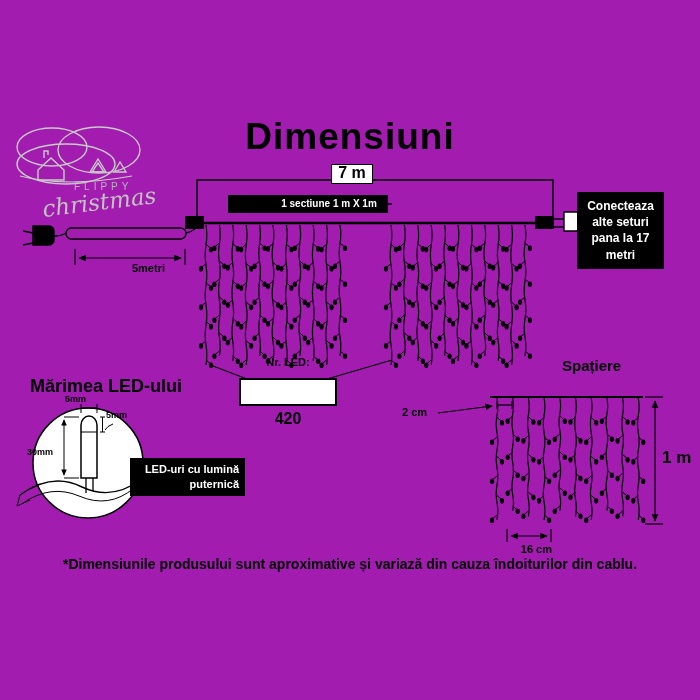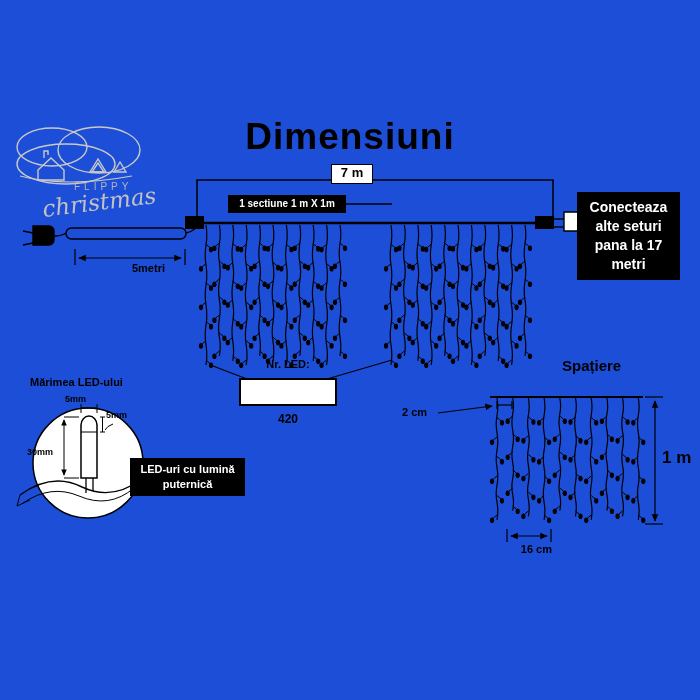--- a/index.html
+++ b/index.html
@@ -1,19 +1,19 @@
 <!DOCTYPE html>
 <html><head>
 <meta charset="utf-8">
 <style>
   html,body{margin:0;padding:0;background:#fff;}
-  #stage{position:relative;width:700px;height:700px;background:#1d4ed8;overflow:hidden;
+  #stage{position:relative;width:700px;height:700px;background:#a21caf;overflow:hidden;
          font-family:"Liberation Sans",sans-serif;color:#000;}
   .abs{position:absolute;}
-  .blackbox{background:#000;color:#fff;font-weight:bold;text-align:center;}
+  .blackbox{background:#000;color:#fff;font-weight:bold;text-align:center;padding-left:42px;}
   .dim{font-weight:bold;}
   svg{display:block;}
 </style>
 </head>
 <body>
 
 <div id="stage">
 
   <svg id="art" class="abs" width="700" height="700" style="left:0;top:0" xmlns="http://www.w3.org/2000/svg">
     <defs>
@@ -575,37 +575,38 @@
       <line x1="64" y1="417" x2="79" y2="417"></line>
       <line x1="64" y1="478" x2="79" y2="478"></line>
     </g>
   </svg>
 
   <div class="abs" style="left:0;right:0;top:116px;text-align:center;font-size:37px;font-weight:bold;letter-spacing:1px;">Dimensiuni</div>
 
   <div class="abs" style="left:74px;top:181px;font-size:10px;font-weight:normal;letter-spacing:4px;color:#b5b5b5;">FLIPPY</div>
   <div class="abs" style="left:42px;top:189px;font-size:23px;font-style:italic;font-family:'DejaVu Serif',serif;color:#c2c2c2;transform:rotate(-7deg);">christmas</div>
 
-  <div class="abs dim" style="left:331px;top:164px;width:40px;height:18px;line-height:15px;border:1.5px solid #000;background:#fff;text-align:center;font-size:13px;">7 m</div>
+  <div class="abs dim" style="left:331px;top:164px;width:40px;height:18px;line-height:15px;border:1.5px solid #000;background:#fff;text-align:center;font-size:16px;">7 m</div>
 
   <div class="abs blackbox" style="left:228px;top:195px;width:118px;height:18px;line-height:18px;font-size:10px;">1 sectiune 1 m X 1m</div>
 
-  <div class="abs blackbox" style="left:577px;top:192px;width:87px;min-height:48px;padding:6px 8px;font-size:14px;line-height:1.35;">Conecteaza alte seturi pana la 17 metri</div>
+  <div class="abs blackbox" style="left:577px;top:192px;width:87px;min-height:48px;padding:6px 0;font-size:12px;line-height:1.35;">Conecteaza alte seturi pana la 17 metri</div>
 
   <div class="abs dim" style="left:95px;top:262px;width:70px;text-align:right;font-size:11px;">5metri</div>
 
   <div class="abs" style="left:239px;top:378px;width:94px;height:24px;border:2px solid #000;background:#fff;display:flex;align-items:center;justify-content:center;gap:7px;flex-direction:column;">
     <span style="font-size:11px;font-weight:bold;">Nr. LED:</span>
-    <span style="font-size:12px;font-weight:bold;margin-top:35px;">420</span>
+    <span style="font-size:16px;font-weight:bold;margin-top:35px;">420</span>
   </div>
 
-  <div class="abs dim" style="left:30px;top:376px;font-size:11px;">Mărimea LED-ului</div>
+  <div class="abs dim" style="left:30px;top:376px;font-size:18px;">Mărimea LED-ului</div>
   <div class="abs dim" style="left:65px;top:394px;font-size:9px;">5mm</div>
   <div class="abs dim" style="left:106px;top:410px;font-size:9px;">5mm</div>
   <div class="abs dim" style="left:27px;top:447px;font-size:9px;">30mm</div>
-  <div class="abs blackbox" style="left:130px;top:458px;width:103px;padding:4px 6px;font-size:11px;line-height:1.35;text-align:center;">LED-uri cu lumină puternică</div>
+  <div class="abs blackbox" style="left:130px;top:458px;width:103px;padding:4px 6px;font-size:11px;line-height:1.35;text-align:right;">LED-uri cu lumină puternică</div>
 
   <div class="abs dim" style="left:562px;top:357px;font-size:15px;">Spațiere</div>
   <div class="abs dim" style="left:402px;top:406px;font-size:11px;">2 cm</div>
   <div class="abs dim" style="left:662px;top:448px;font-size:17px;">1 m</div>
   <div class="abs dim" style="left:506px;top:543px;width:46px;text-align:right;font-size:11px;">16 cm</div>
 
+  <div class="abs dim" style="left:0;right:0;top:556px;text-align:center;font-size:14px;">*Dimensiunile produsului sunt aproximative și variază din cauza îndoiturilor din cablu.</div>
 </div>
 
 </body></html>

